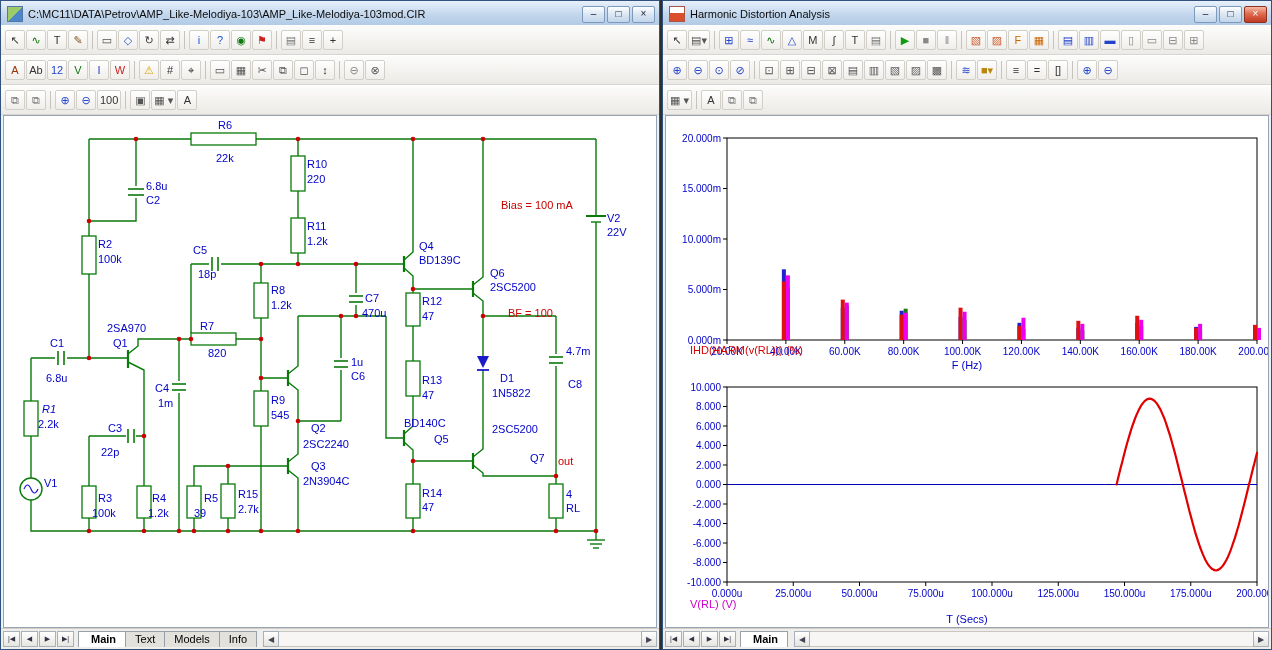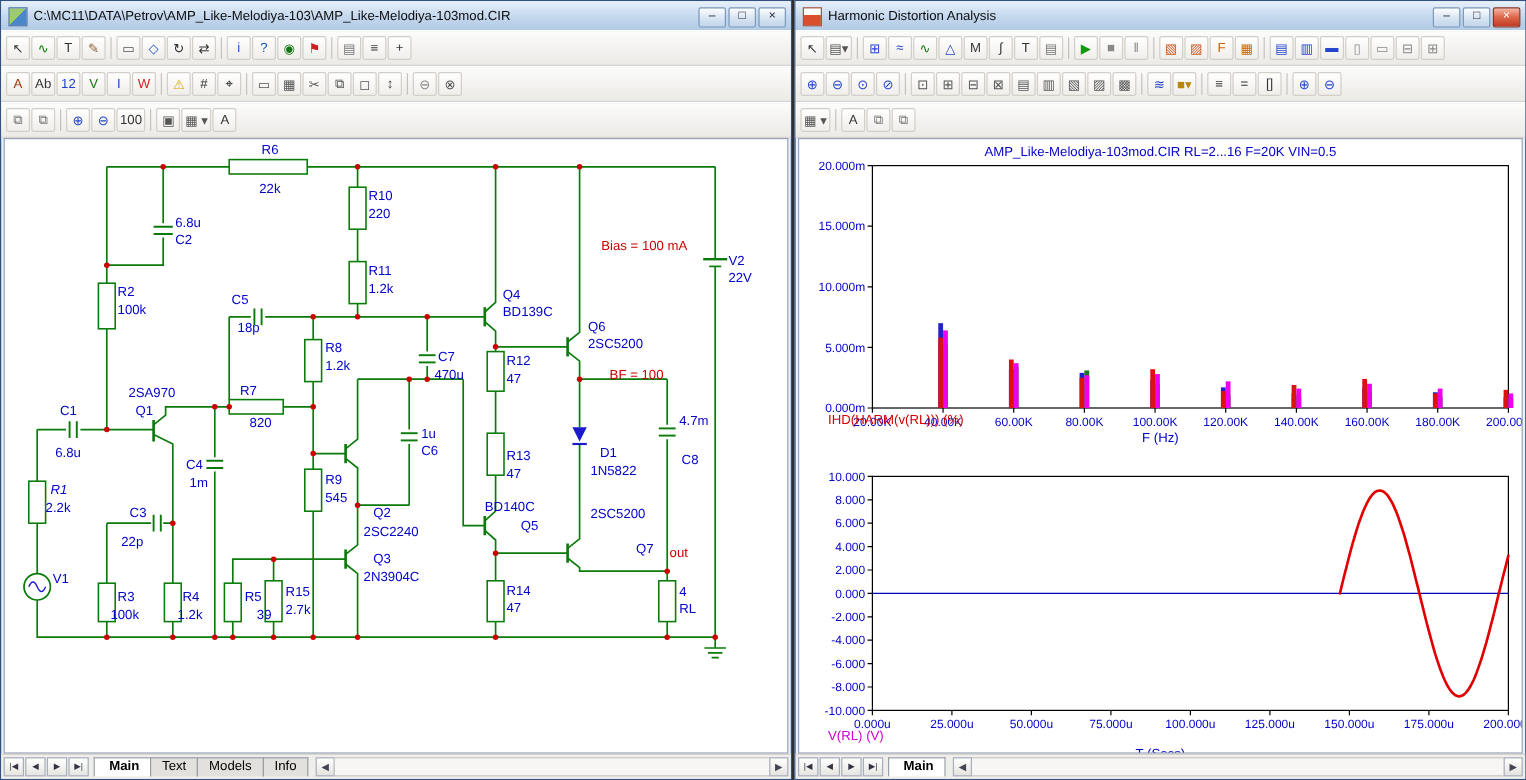--- a/index.html
+++ b/index.html
@@ -17,21 +17,21 @@
   .win-btn.danger{background:linear-gradient(#f4b9a8,#e06b4f 45%,#c03a22);color:#fff;border-color:#8d3320;}
   .toolbar{height:26px;display:flex;align-items:center;gap:1px;padding:1px 4px;background:linear-gradient(#fcfcfb,#eceae6);border-top:1px solid #ffffff;border-bottom:1px solid #d8d4cf;}
   .tbi{min-width:20px;height:20px;border:1px solid #d2cfc9;border-radius:2px;background:linear-gradient(#ffffff,#f0eeea);font-size:11px;display:flex;align-items:center;justify-content:center;padding:0 2px;color:#333;box-sizing:border-box;}
   .tbi.sep{min-width:1px;width:1px;height:18px;border:none;border-radius:0;background:#c6c3bd;padding:0;margin:0 3px;}
   .canvas{flex:1;position:relative;margin:0 2px;background:#fff;border:1px solid #98a4b3;overflow:hidden;}
   #schematic-labels{position:absolute;left:0;top:0;right:0;bottom:0;pointer-events:none;}
   .sch-label{position:absolute;font-size:11px;color:#0202c8;white-space:nowrap;line-height:12px;}
   .sch-label.red{color:#c80000;}
   .plot-region{flex:1;position:relative;margin:0 2px;background:#fff;border:1px solid #98a4b3;overflow:hidden;}
   .chart-area{position:absolute;left:0;width:100%;height:256px;}
-  #chart1-area{top:0;} #chart2-area{top:268px;text-decoration:underline;}
+  #chart1-area{top:0;} #chart2-area{top:258px;text-decoration:underline;}
   .chart-svg{position:absolute;left:0;top:0;}
   .chart-title{position:absolute;top:5px;left:0;right:0;text-align:center;font-size:11px;color:#0202c8;}
   .chart-xlabel{position:absolute;left:0;right:0;text-align:center;font-size:11px;color:#0202c8;}
   #chart1-area .chart-xlabel{top:243px;} #chart2-area .chart-xlabel{top:239px;}
   .chart-legend{position:absolute;left:24px;font-size:11px;}
   #chart1-area .chart-legend{top:228px;text-align:right;} #chart2-area .chart-legend{top:224px;}
   svg text{font-family:"Liberation Sans",sans-serif;}
   .bottombar{height:20px;display:flex;align-items:center;background:#efeeea;padding:0 2px;gap:1px;font-size:11px;border-top:1px solid #d2cfc9;}
   .nav-btn{width:17px;height:16px;border:1px solid #a8b0bc;background:linear-gradient(#fff,#e7e5e0);font-size:7px;display:flex;align-items:center;justify-content:center;color:#334;box-sizing:border-box;}
   .tab{padding:1px 9px 2px;border:1px solid #9aa0a8;border-bottom:none;background:#e3e1dc;margin-right:-1px;white-space:nowrap;}
@@ -273,21 +273,21 @@
           <span class="sch-label" style="left: 400px; top: 301px;">BD140C</span>
           <span class="sch-label" style="left: 430px; top: 317px;">Q5</span>
           <span class="sch-label" style="left: 488px; top: 307px;">2SC5200</span>
           <span class="sch-label" style="left: 526px; top: 336px;">Q7</span>
           <span class="sch-label red" style="left: 554px; top: 339px;">out</span>
           <span class="sch-label" style="left: 94px; top: 376px;">R3</span>
           <span class="sch-label" style="left: 88px; top: 391px;">100k</span>
           <span class="sch-label" style="left: 148px; top: 376px;">R4</span>
           <span class="sch-label" style="left: 144px; top: 391px;">1.2k</span>
           <span class="sch-label" style="left: 200px; top: 376px;">R5</span>
-          <span class="sch-label" style="left: 210px; top: 391px;">39</span>
+          <span class="sch-label" style="left: 190px; top: 391px;">39</span>
           <span class="sch-label" style="left: 234px; top: 372px;">R15</span>
           <span class="sch-label" style="left: 234px; top: 387px;">2.7k</span>
           <span class="sch-label" style="left: 418px; top: 371px;">R14</span>
           <span class="sch-label" style="left: 418px; top: 385px;">47</span>
           <span class="sch-label" style="left: 562px; top: 372px;">4</span>
           <span class="sch-label" style="left: 562px; top: 386px;">RL</span>
           <span class="sch-label" style="left: 40px; top: 361px;">V1</span>
           <span class="sch-label" style="left: 104px; top: 306px;">C3</span>
           <span class="sch-label" style="left: 97px; top: 330px;">22p</span>
         </div>
@@ -383,21 +383,20 @@
     <div class="toolbar">
         <span class="tbi" style="color: rgb(85, 85, 85);">▦ ▾</span>
         <span class="tbi sep"></span>
         <span class="tbi" style="color: rgb(51, 51, 51);">A</span>
         <span class="tbi" style="color: rgb(119, 119, 119);">⧉</span>
         <span class="tbi" style="color: rgb(119, 119, 119);">⧉</span>
       </div>
 
     <div class="plot-region">
       <div class="chart-area" id="chart1-area">
-        <div class="chart-title">AMP_Like-Melodiya-103mod.CIR RL=2...16 F=20K VIN=0.5</div>
         <svg class="chart-svg" id="chart1-svg" width="606" height="256">
             <rect x="61" y="22" width="530" height="202" fill="#fff" stroke="#000"></rect>
             <line x1="57" y1="22" x2="61" y2="22" stroke="#000"></line>
             <text x="55" y="25.5" text-anchor="end" font-size="10" fill="#0202c8">20.000m</text>
             <line x1="57" y1="72.5" x2="61" y2="72.5" stroke="#000"></line>
             <text x="55" y="76" text-anchor="end" font-size="10" fill="#0202c8">15.000m</text>
             <line x1="57" y1="123" x2="61" y2="123" stroke="#000"></line>
             <text x="55" y="126.5" text-anchor="end" font-size="10" fill="#0202c8">10.000m</text>
             <line x1="57" y1="173.5" x2="61" y2="173.5" stroke="#000"></line>
             <text x="55" y="177" text-anchor="end" font-size="10" fill="#0202c8">5.000m</text>

